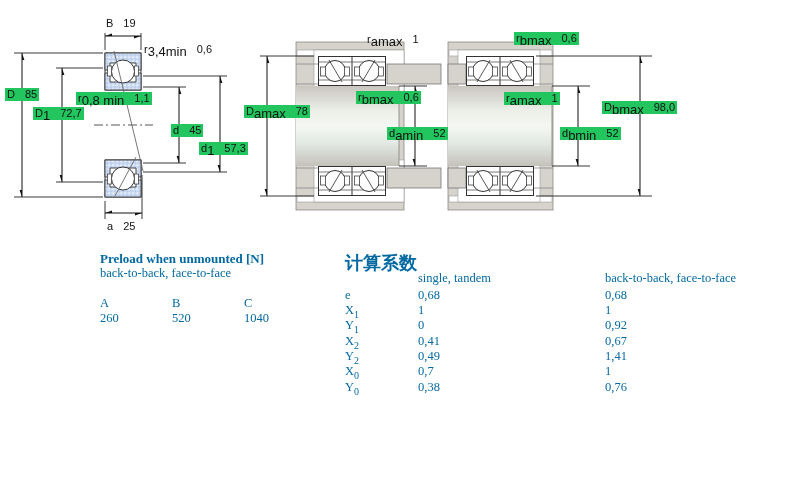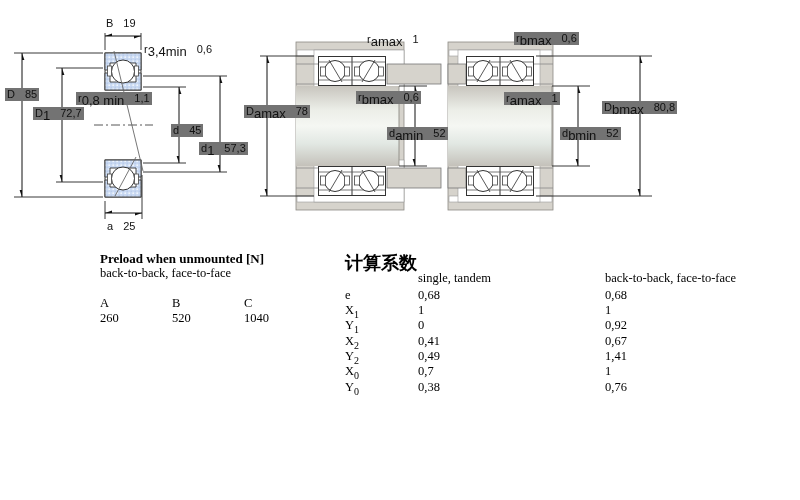--- a/index.html
+++ b/index.html
@@ -5,24 +5,24 @@
   html,body{margin:0;padding:0;background:#fff;}
   #page{position:relative;width:800px;height:500px;background:#fff;overflow:hidden;
         font-family:"Liberation Sans",sans-serif;color:#000;}
   svg{position:absolute;left:0;top:0;}
 
   
   .dlab{position:absolute;font:11px "Liberation Sans",sans-serif;color:#111;
         white-space:nowrap;line-height:13px;}
   .dlab sub{font-size:13px;line-height:8px;}
   .dlab .v{margin-left:10px;}
-  .dlab.bg{background:#737373;padding:0 2px;}
+  .dlab.bg{background:#22c55e;padding:0 2px;}
 
   
-  .tbl{position:absolute;font-family:"Liberation Serif",serif;font-size:12.5px;color:#000000;}
+  .tbl{position:absolute;font-family:"Liberation Serif",serif;font-size:12.5px;color:#0369a1;}
   .tbl .t-title{font-weight:bold;font-size:13px;white-space:nowrap;}
   .abs{position:absolute;white-space:nowrap;}
   .rowlab sub{font-size:10px;}
 </style>
 </head>
 <body>
 
 <div id="page">
 
   <svg width="800" height="248" viewBox="0 0 800 248">
@@ -185,21 +185,21 @@
   <div class="dlab" style="left:107px;top:220px"><span>a</span><sub></sub><span class="v">25</span></div>
 
   <div class="dlab" style="left:367px;top:33px"><span>r</span><sub>amax</sub><span class="v">1</span></div>
   <div class="dlab bg" style="left:244px;top:105px"><span>D</span><sub>amax</sub><span class="v">78</span></div>
   <div class="dlab bg" style="left:356px;top:91px"><span>r</span><sub>bmax</sub><span class="v">0,6</span></div>
   <div class="dlab bg" style="left:387px;top:127px"><span>d</span><sub>amin</sub><span class="v">52</span></div>
 
   <div class="dlab bg" style="left:514px;top:32px"><span>r</span><sub>bmax</sub><span class="v">0,6</span></div>
   <div class="dlab bg" style="left:504px;top:92px"><span>r</span><sub>amax</sub><span class="v">1</span></div>
   <div class="dlab bg" style="left:560px;top:127px"><span>d</span><sub>bmin</sub><span class="v">52</span></div>
-  <div class="dlab bg" style="left:602px;top:101px"><span>D</span><sub>bmax</sub><span class="v">80,8</span></div>
+  <div class="dlab bg" style="left:602px;top:101px"><span>D</span><sub>bmax</sub><span class="v">98,0</span></div>
 
   <div class="tbl" style="left:100px;top:251px;width:230px;height:80px">
     <div class="abs t-title" style="left:0;top:0">Preload when unmounted [N]</div>
     <div class="abs" style="left:0;top:15px">back-to-back, face-to-face</div>
     <div class="abs" style="left:0;top:45px">A</div>
     <div class="abs" style="left:72px;top:45px">B</div>
     <div class="abs" style="left:144px;top:45px">C</div>
     <div class="abs" style="left:0;top:60px">260</div>
     <div class="abs" style="left:72px;top:60px">520</div>
     <div class="abs" style="left:144px;top:60px">1040</div>

